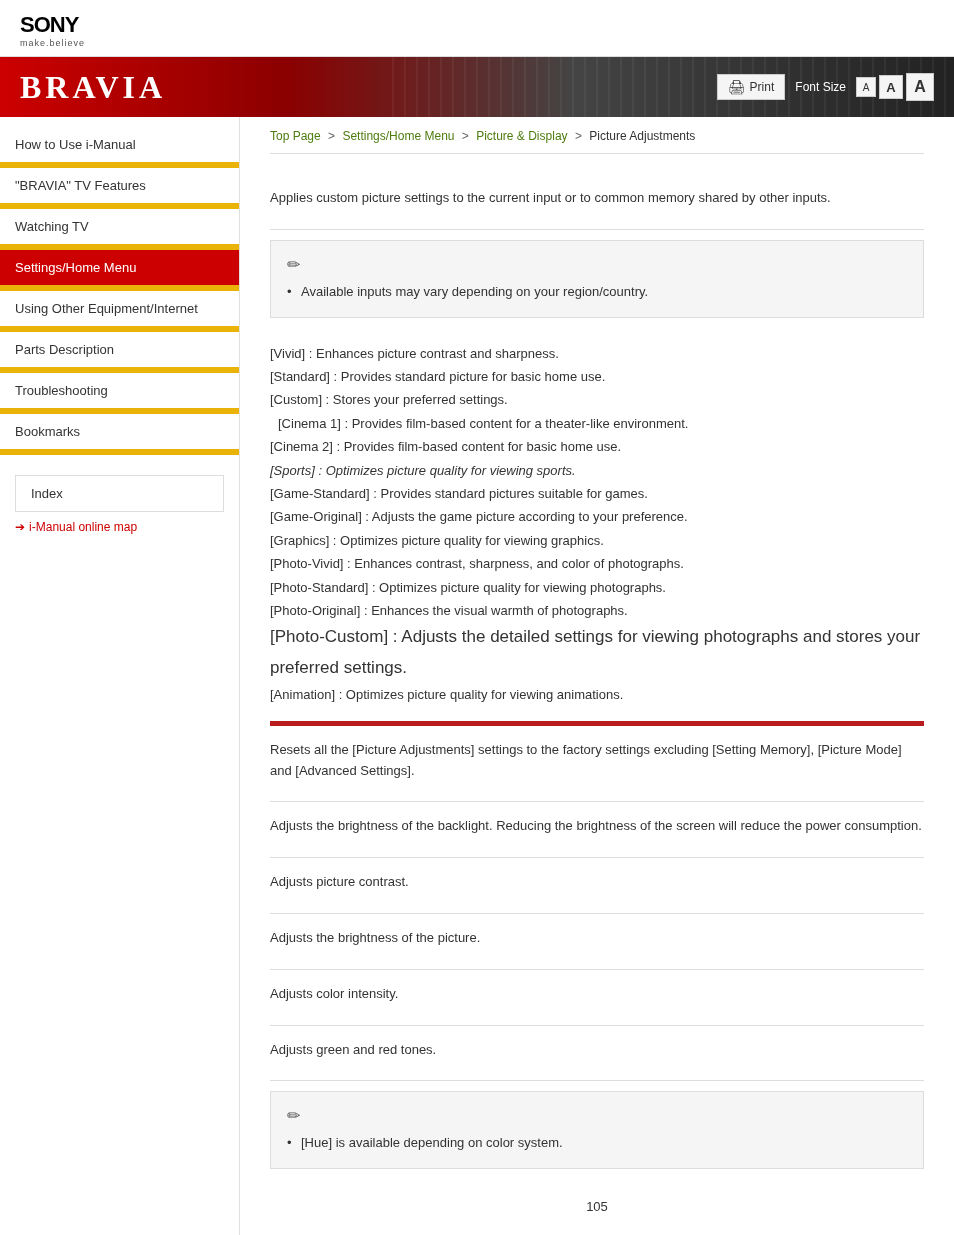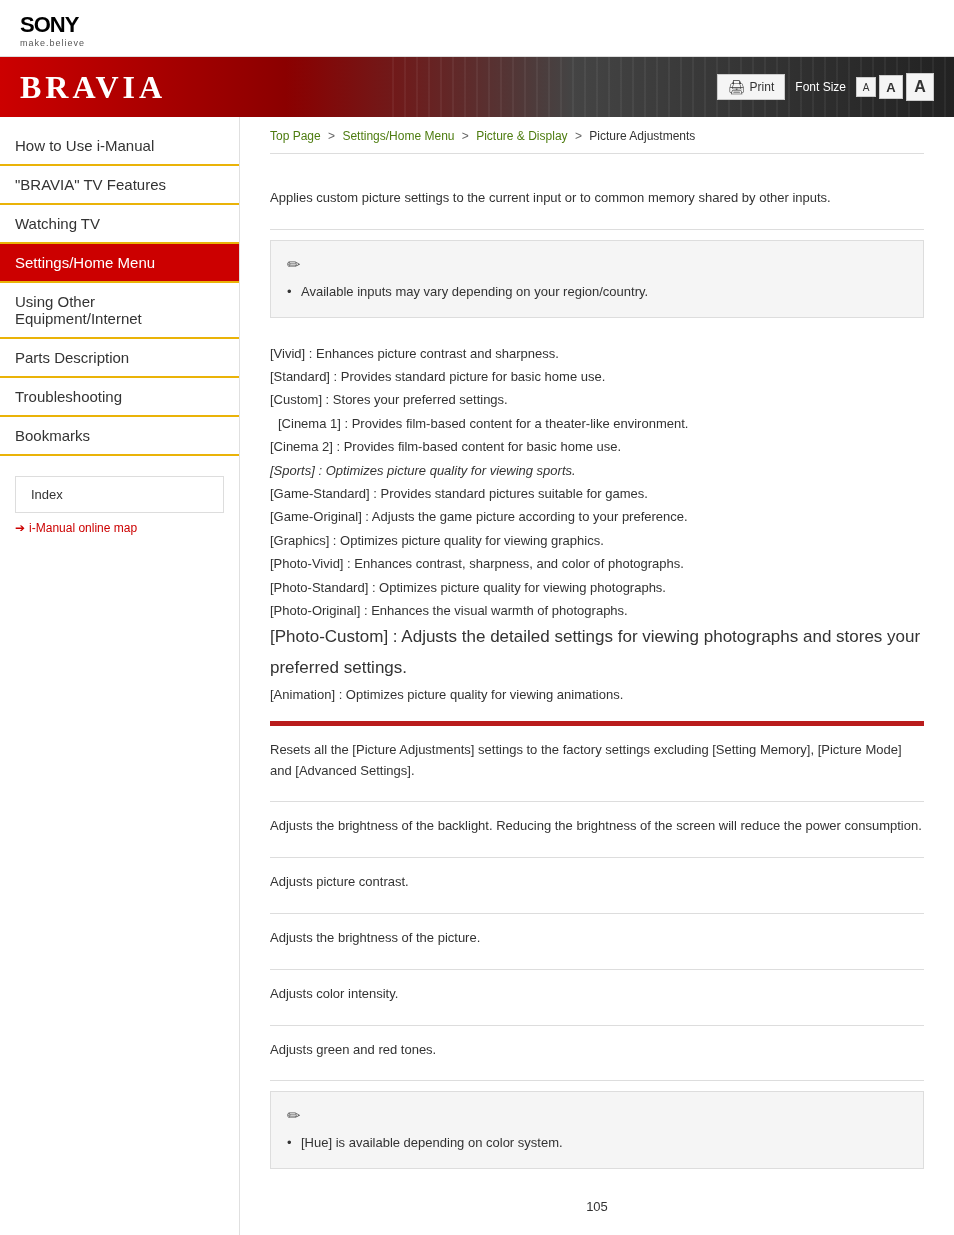--- a/index.html
+++ b/index.html
@@ -67,23 +67,23 @@
     .font-size-btn.md { width: 24px; height: 24px; font-size: 13px; font-weight: bold; }
     .font-size-btn.lg { width: 28px; height: 28px; font-size: 16px; font-weight: bold; }
 
     
     .main-layout { display: flex; }
 
     
     .sidebar { width: 240px; min-width: 240px; padding: 10px 0; border-right: 1px solid #e0e0e0; }
     .sidebar-item {
       padding: 10px 15px;
-      border-bottom: 2px solid #eab308;
-      cursor: pointer;
-      font-size: 15px;
+      border-bottom: 6px solid #eab308;
+      cursor: pointer;
+      font-size: 13px;
       color: #333;
       background: #fff;
     }
     .sidebar-item.active { background: #c00; color: #fff; }
     .sidebar-divider { height: 10px; }
     .sidebar-index {
       padding: 10px 15px;
       border: 1px solid #ddd;
       margin: 10px 15px 0 15px;
       font-size: 13px;

